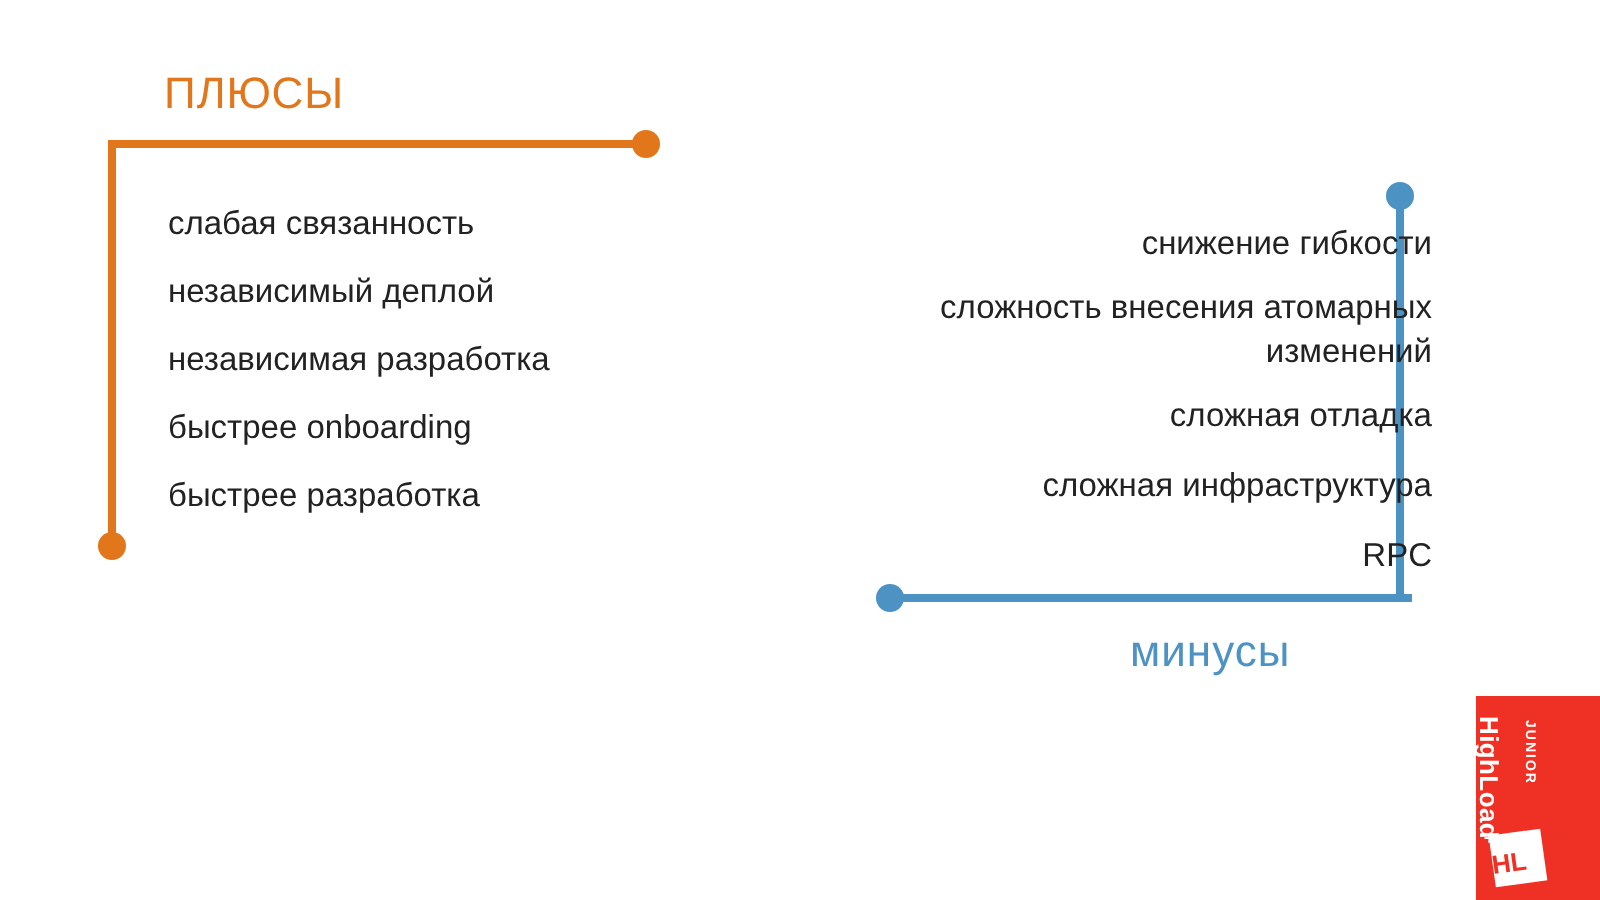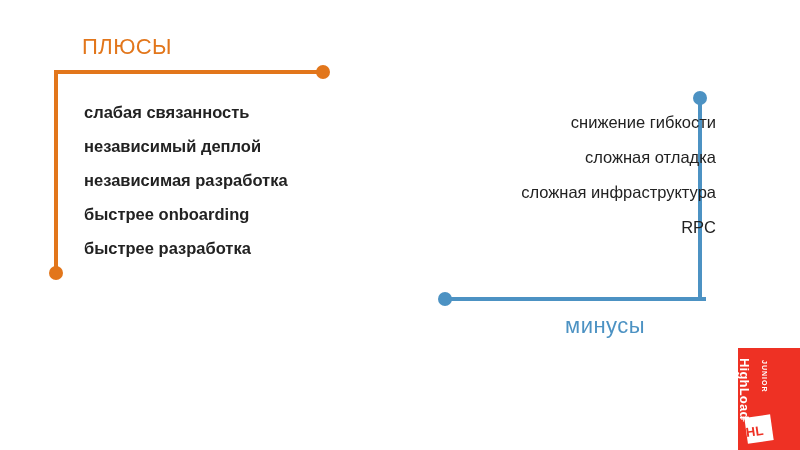--- a/index.html
+++ b/index.html
@@ -79,21 +79,20 @@
     position: absolute;
     left: 84px;
     top: 95px;
     width: 300px;
   }
   .pros-list .item {
     font-size: 16.5px;
     color: #222222;
     line-height: 34px;
     white-space: nowrap;
-    font-weight: bold;
   }
 
   
   .cons-title {
     position: absolute;
     left: 565px;
     top: 313px;
     font-size: 22px;
     color: #4C92C3;
     letter-spacing: 0.5px;
@@ -256,20 +255,21 @@
 
   <div class="cons-bracket">
     <div class="vline"></div>
     <div class="hline"></div>
     <div class="dot-top"></div>
     <div class="dot-bottom"></div>
   </div>
 
   <div class="cons-list">
     <div class="item">снижение гибкости</div>
+    <div class="item two-line">сложность внесения атомарных изменений</div>
     <div class="item">сложная отладка</div>
     <div class="item">сложная инфраструктура</div>
     <div class="item bold">RPC</div>
   </div>
 
   <div class="cons-title">минусы</div>
 
   <div class="logo">
     <div class="logo-inner">
       <div class="logo-text">HighLoad</div>

